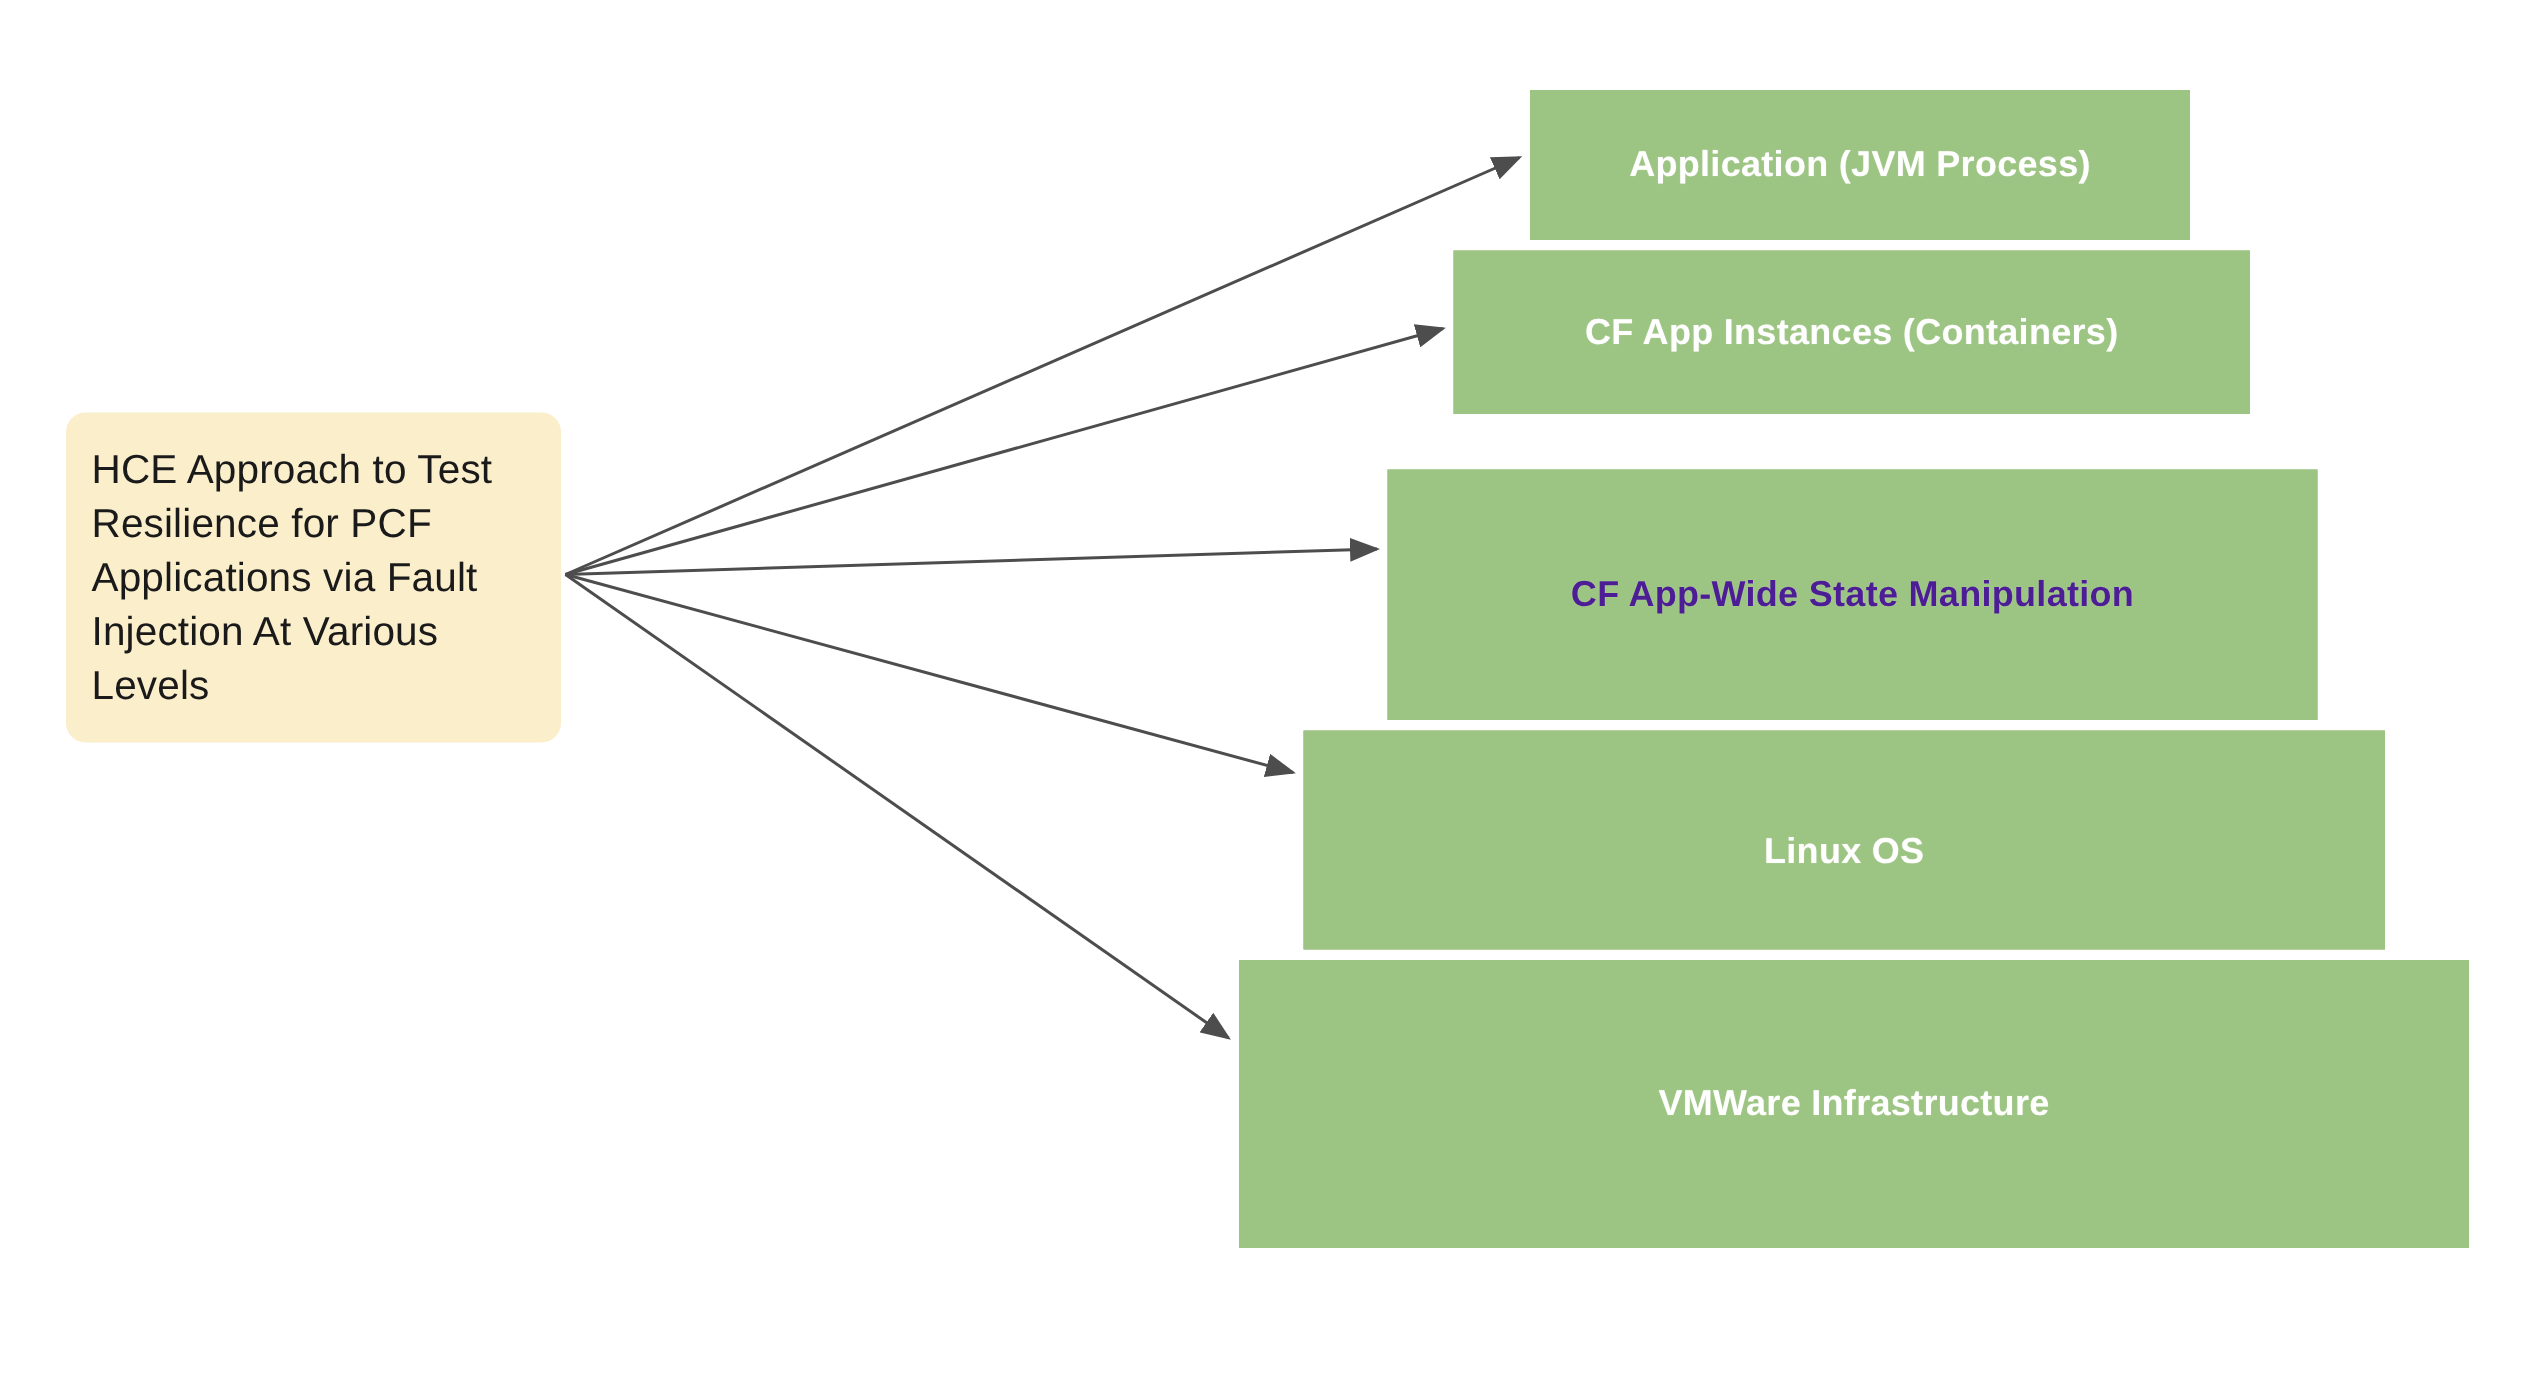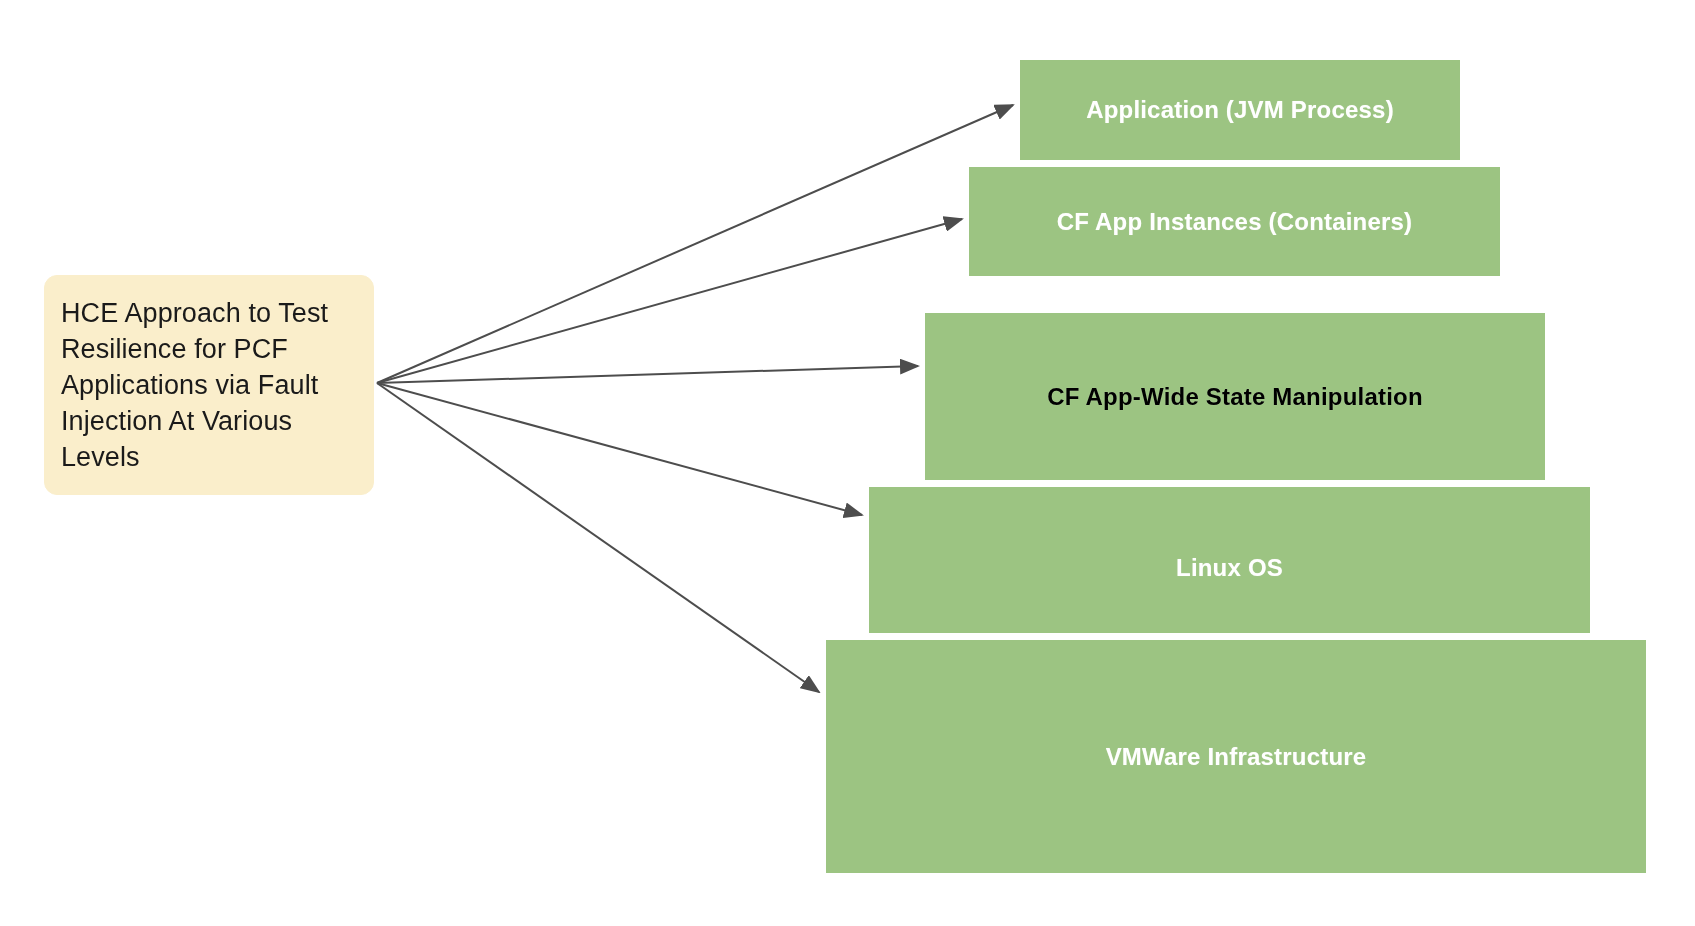--- a/index.html
+++ b/index.html
@@ -88,23 +88,23 @@
   </div>
 
   <div id="layer-boxes">
       <div class="node-box layer-box" style="left: 1020px; top: 60px; width: 440px; height: 100px; background: rgb(156, 196, 130); border-color: rgb(156, 196, 130); justify-content: center;">
         <span class="layer-label" style="color: rgb(255, 255, 255);">Application (JVM Process)</span>
       </div>
       <div class="node-box layer-box" style="left: 969px; top: 167px; width: 531px; height: 109px; background: rgb(156, 196, 130); border-color: rgb(156, 196, 130);">
         <span class="layer-label" style="color: rgb(255, 255, 255);">CF App Instances (Containers)</span>
       </div>
       <div class="node-box layer-box" style="left: 925px; top: 313px; width: 620px; height: 167px; background: rgb(156, 196, 130); border-color: rgb(156, 196, 130);">
-        <span class="layer-label" style="color: #000000;">CF App-Wide State Manipulation</span>
+        <span class="layer-label" style="color: #4c1d95;">CF App-Wide State Manipulation</span>
       </div>
       <div class="node-box layer-box" style="left: 869px; top: 487px; width: 721px; height: 146px; background: rgb(156, 196, 130); border-color: rgb(156, 196, 130);">
         <span class="layer-label" style="color: rgb(255, 255, 255); margin-top: 16px;">Linux OS</span>
       </div>
-      <div class="node-box layer-box" style="left: 826px; top: 640px; width: 820px; height: 233px; background: rgb(156, 196, 130); border-color: rgb(156, 196, 130);">
+      <div class="node-box layer-box" style="left: 826px; top: 640px; width: 820px; height: 192px; background: rgb(156, 196, 130); border-color: rgb(156, 196, 130);">
         <span class="layer-label" style="color: rgb(255, 255, 255);">VMWare Infrastructure</span>
       </div>
     </div>
 
 </div>
 
 </body></html>

